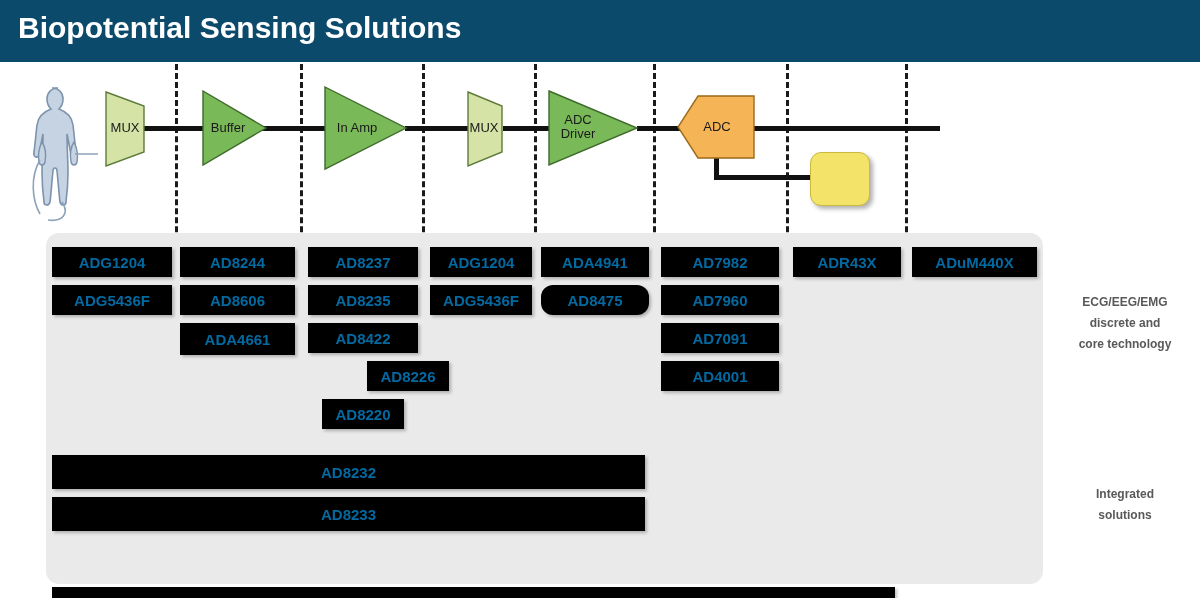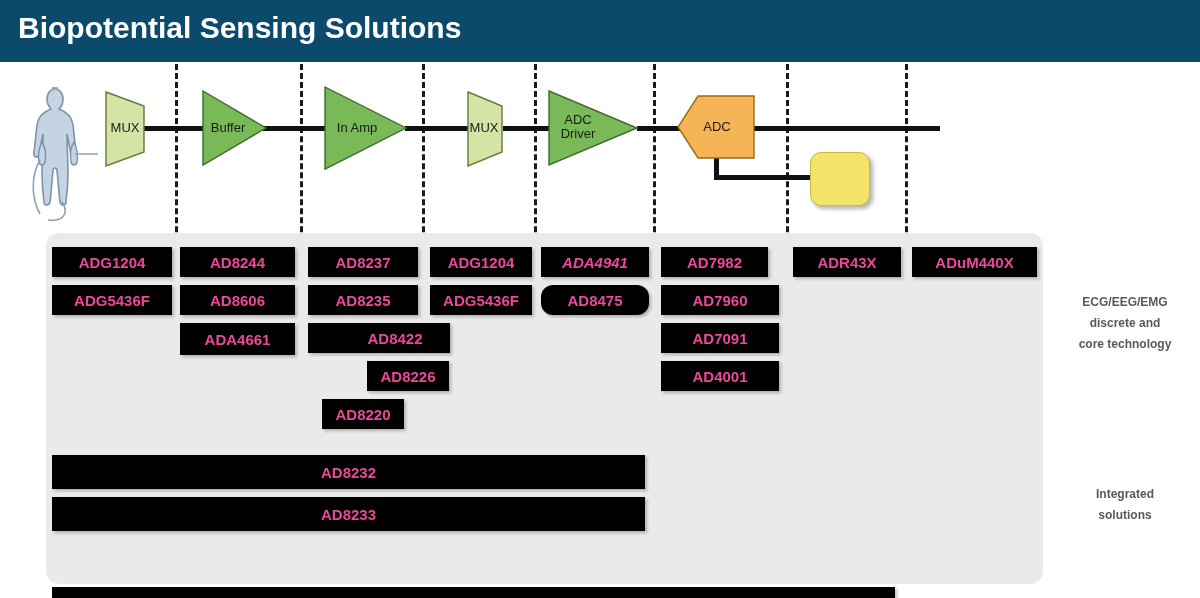--- a/index.html
+++ b/index.html
@@ -37,21 +37,21 @@
   .yellowbox{position:absolute;background:#f3e368;border:1.5px solid #c9b93f;
              border-radius:11px;box-shadow:3px 3px 4px rgba(0,0,0,.30);}
   .isobox{position:absolute;background:#efa9c4;border:1.5px solid #b9648a;
           border-radius:13px;box-shadow:3px 3px 4px rgba(0,0,0,.30);}
   .iso-label{position:absolute;width:100%;text-align:center;bottom:5px;
              font-size:11px;color:#1a1a1a;font-family:"Liberation Serif",serif;}
 
   
   .panel{position:absolute;left:46px;top:233px;width:997px;height:351px;
          background:#eaeaea;border-radius:13px;}
-  .pbox{position:absolute;background:#000000;color:#ec4899;font-size:15px;
+  .pbox{position:absolute;background:#000000;color:#0369a1;font-size:15px;
         font-weight:bold;display:flex;align-items:center;justify-content:center;
         box-shadow:2px 2px 3px rgba(0,0,0,.25);}
 
   
   .caption{position:absolute;color:#595959;font-weight:bold;font-size:12px;
            line-height:21px;text-align:center;white-space:pre-line;}
 </style>
 </head>
 <body>
 
@@ -133,31 +133,31 @@
 
 <div class="pbox" style="left:52px;top:247px;width:120px;height:30px;">ADG1204</div>
 <div class="pbox" style="left:52px;top:285px;width:120px;height:30px;">ADG5436F</div>
 
 <div class="pbox" style="left:180px;top:247px;width:115px;height:30px;">AD8244</div>
 <div class="pbox" style="left:180px;top:285px;width:115px;height:30px;">AD8606</div>
 <div class="pbox" style="left:180px;top:323px;width:115px;height:32px;">ADA4661</div>
 
 <div class="pbox" style="left:308px;top:247px;width:110px;height:30px;">AD8237</div>
 <div class="pbox" style="left:308px;top:285px;width:110px;height:30px;">AD8235</div>
-<div class="pbox" style="left:308px;top:323px;width:110px;height:30px;padding-left:32px;">AD8422</div>
+<div class="pbox" style="left:308px;top:323px;width:110px;height:30px;">AD8422</div>
 <div class="pbox" style="left:322px;top:361px;width:82px;height:30px;margin-left:45px;">AD8226</div>
 <div class="pbox" style="left:322px;top:399px;width:82px;height:30px;">AD8220</div>
 
 <div class="pbox" style="left:430px;top:247px;width:102px;height:30px;">ADG1204</div>
 <div class="pbox" style="left:430px;top:285px;width:102px;height:30px;">ADG5436F</div>
 
-<div class="pbox" style="left:541px;top:247px;width:108px;height:30px;font-style:italic;">ADA4941</div>
+<div class="pbox" style="left:541px;top:247px;width:108px;height:30px;">ADA4941</div>
 <div class="pbox" style="left:541px;top:285px;width:108px;height:30px;border-radius:12px;">AD8475</div>
 
-<div class="pbox" style="left:661px;top:247px;width:107px;height:30px;">AD7982</div>
+<div class="pbox" style="left:661px;top:247px;width:118px;height:30px;">AD7982</div>
 <div class="pbox" style="left:661px;top:285px;width:118px;height:30px;">AD7960</div>
 <div class="pbox" style="left:661px;top:323px;width:118px;height:30px;">AD7091</div>
 <div class="pbox" style="left:661px;top:361px;width:118px;height:30px;">AD4001</div>
 
 <div class="pbox" style="left:793px;top:247px;width:108px;height:30px;">ADR43X</div>
 
 <div class="pbox" style="left:912px;top:247px;width:125px;height:30px;">ADuM440X</div>
 
 <div class="pbox" style="left:52px;top:455px;width:593px;height:34px;">AD8232</div>
 <div class="pbox" style="left:52px;top:497px;width:593px;height:34px;">AD8233</div>

